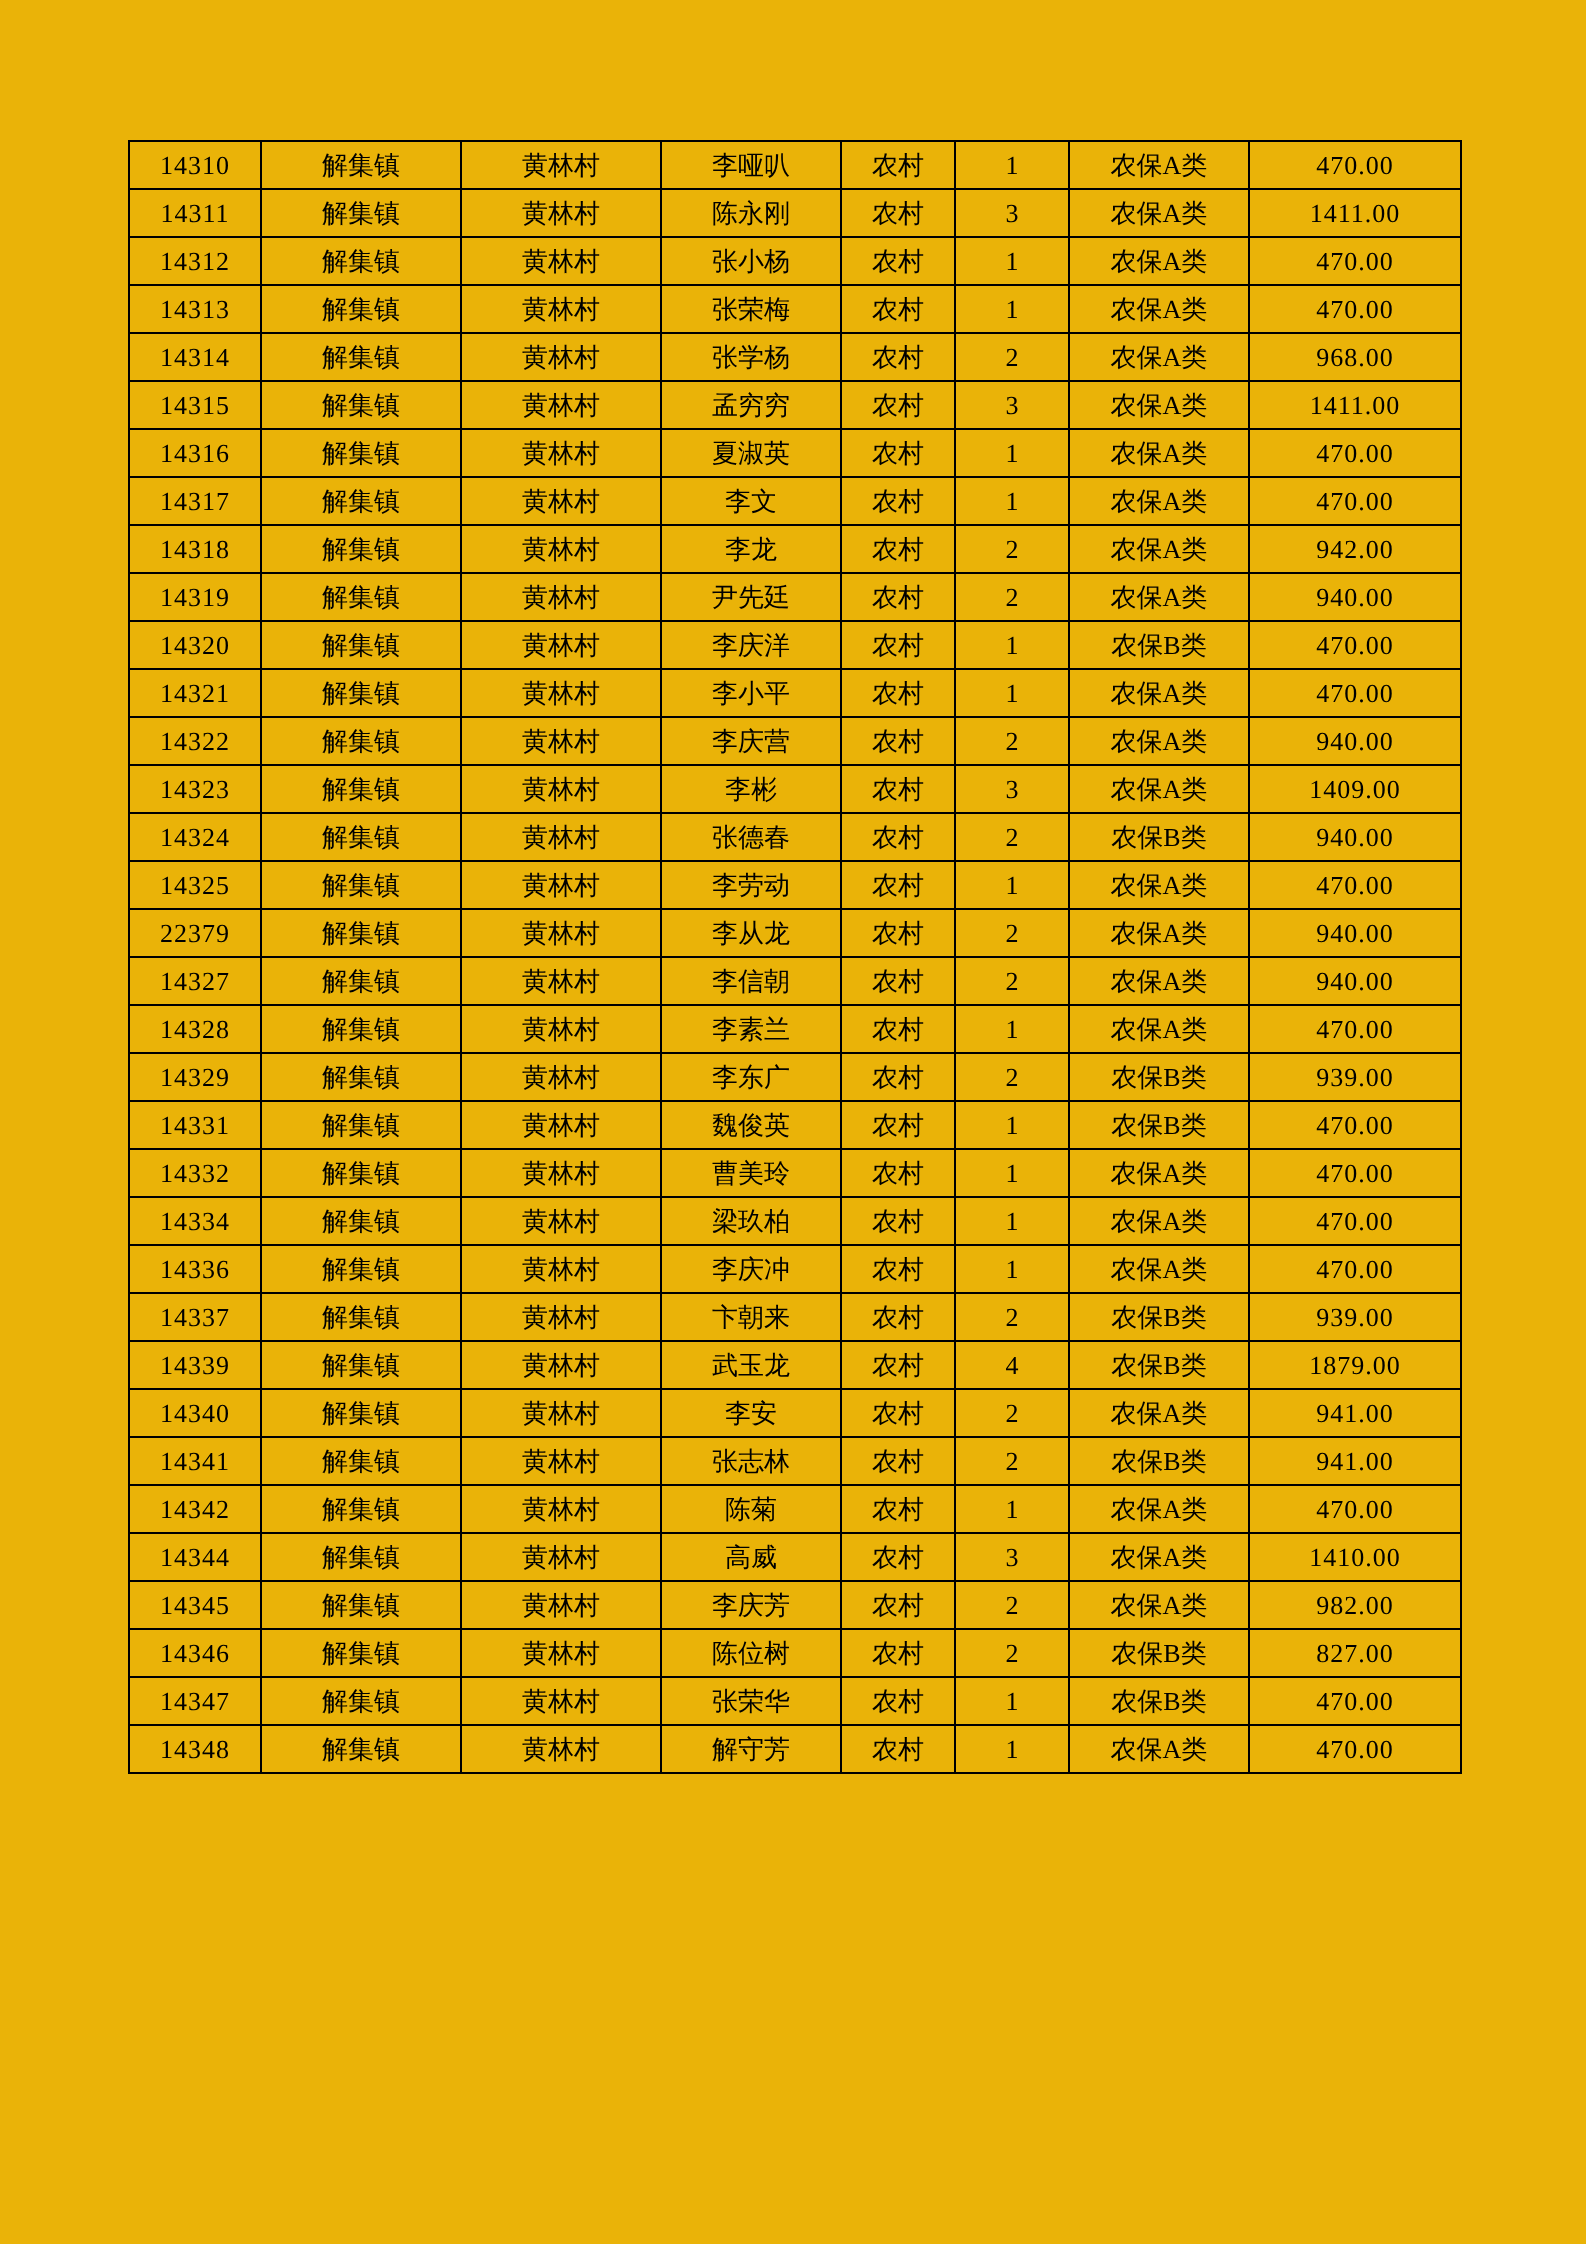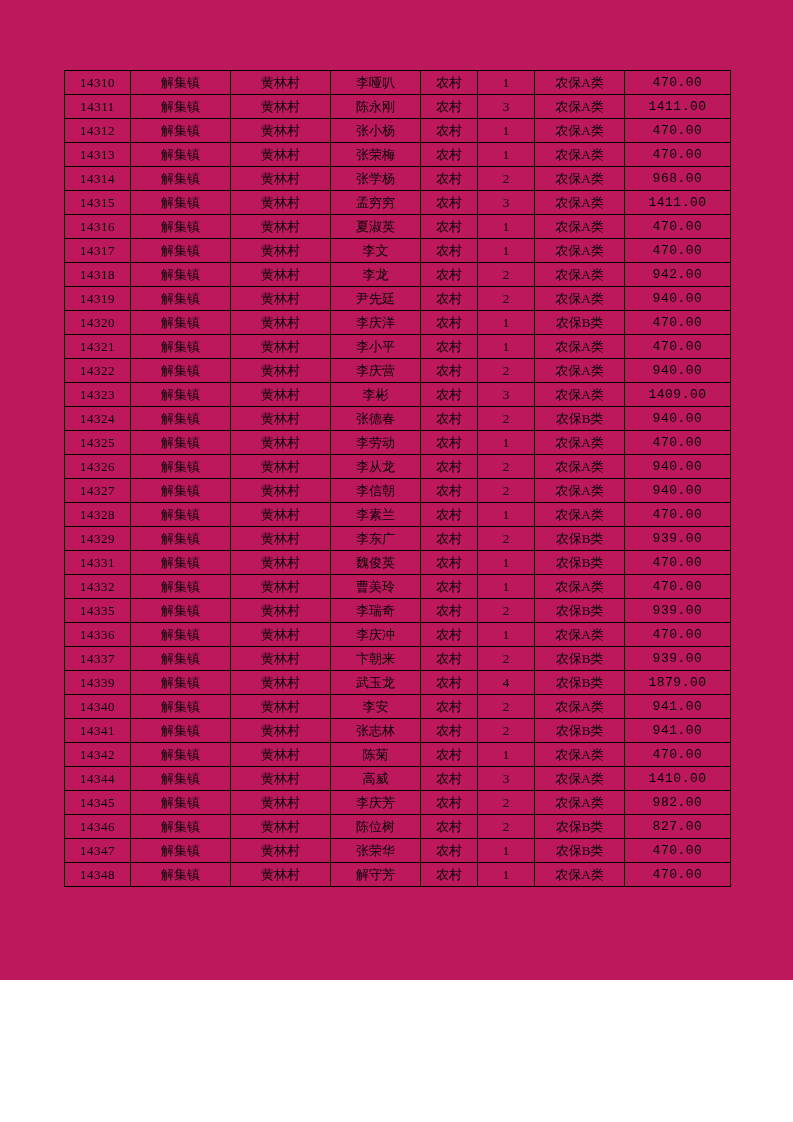--- a/index.html
+++ b/index.html
@@ -5,22 +5,22 @@
   * { box-sizing: border-box; }
   html, body {
     margin: 0;
     padding: 0;
     background: #ffffff;
     font-family: "Liberation Serif", "DejaVu Serif", serif;
   }
   .page {
     position: relative;
     width: 793px;
-    height: 980px;
-    background: #be185d;
+    height: 1122px;
+    background: #eab308;
     overflow: hidden;
   }
   table.data-table {
     position: absolute;
     left: 64px;
     top: 70px;
     border-collapse: collapse;
     table-layout: fixed;
     width: 666px;
   }
@@ -35,21 +35,20 @@
     white-space: nowrap;
     overflow: hidden;
   }
   td.col-id { font-size: 12.5px; letter-spacing: 0.5px; }
   td.col-count { font-size: 12.5px; }
   td.col-amount {
     font-size: 12.5px;
     text-align: right;
     padding-right: 32px;
     letter-spacing: 0.5px;
-    font-family: Liberation Mono, monospace;
   }
   td.col-town, td.col-village, td.col-name, td.col-type, td.col-category {
     font-weight: 500;
   }
 </style>
 </head>
 <body>
 
 <div class="page">
   <table class="data-table">
@@ -218,21 +217,21 @@
           <td class="col-id">14325</td>
           <td class="col-town">解集镇</td>
           <td class="col-village">黄林村</td>
           <td class="col-name">李劳动</td>
           <td class="col-type">农村</td>
           <td class="col-count">1</td>
           <td class="col-category">农保A类</td>
           <td class="col-amount">470.00</td>
         </tr>
         <tr>
-          <td class="col-id">14326</td>
+          <td class="col-id">22379</td>
           <td class="col-town">解集镇</td>
           <td class="col-village">黄林村</td>
           <td class="col-name">李从龙</td>
           <td class="col-type">农村</td>
           <td class="col-count">2</td>
           <td class="col-category">农保A类</td>
           <td class="col-amount">940.00</td>
         </tr>
         <tr>
           <td class="col-id">14327</td>
@@ -278,28 +277,28 @@
           <td class="col-id">14332</td>
           <td class="col-town">解集镇</td>
           <td class="col-village">黄林村</td>
           <td class="col-name">曹美玲</td>
           <td class="col-type">农村</td>
           <td class="col-count">1</td>
           <td class="col-category">农保A类</td>
           <td class="col-amount">470.00</td>
         </tr>
         <tr>
-          <td class="col-id">14335</td>
-          <td class="col-town">解集镇</td>
-          <td class="col-village">黄林村</td>
-          <td class="col-name">李瑞奇</td>
-          <td class="col-type">农村</td>
-          <td class="col-count">2</td>
-          <td class="col-category">农保B类</td>
-          <td class="col-amount">939.00</td>
+          <td class="col-id">14334</td>
+          <td class="col-town">解集镇</td>
+          <td class="col-village">黄林村</td>
+          <td class="col-name">梁玖柏</td>
+          <td class="col-type">农村</td>
+          <td class="col-count">1</td>
+          <td class="col-category">农保A类</td>
+          <td class="col-amount">470.00</td>
         </tr>
         <tr>
           <td class="col-id">14336</td>
           <td class="col-town">解集镇</td>
           <td class="col-village">黄林村</td>
           <td class="col-name">李庆冲</td>
           <td class="col-type">农村</td>
           <td class="col-count">1</td>
           <td class="col-category">农保A类</td>
           <td class="col-amount">470.00</td>

